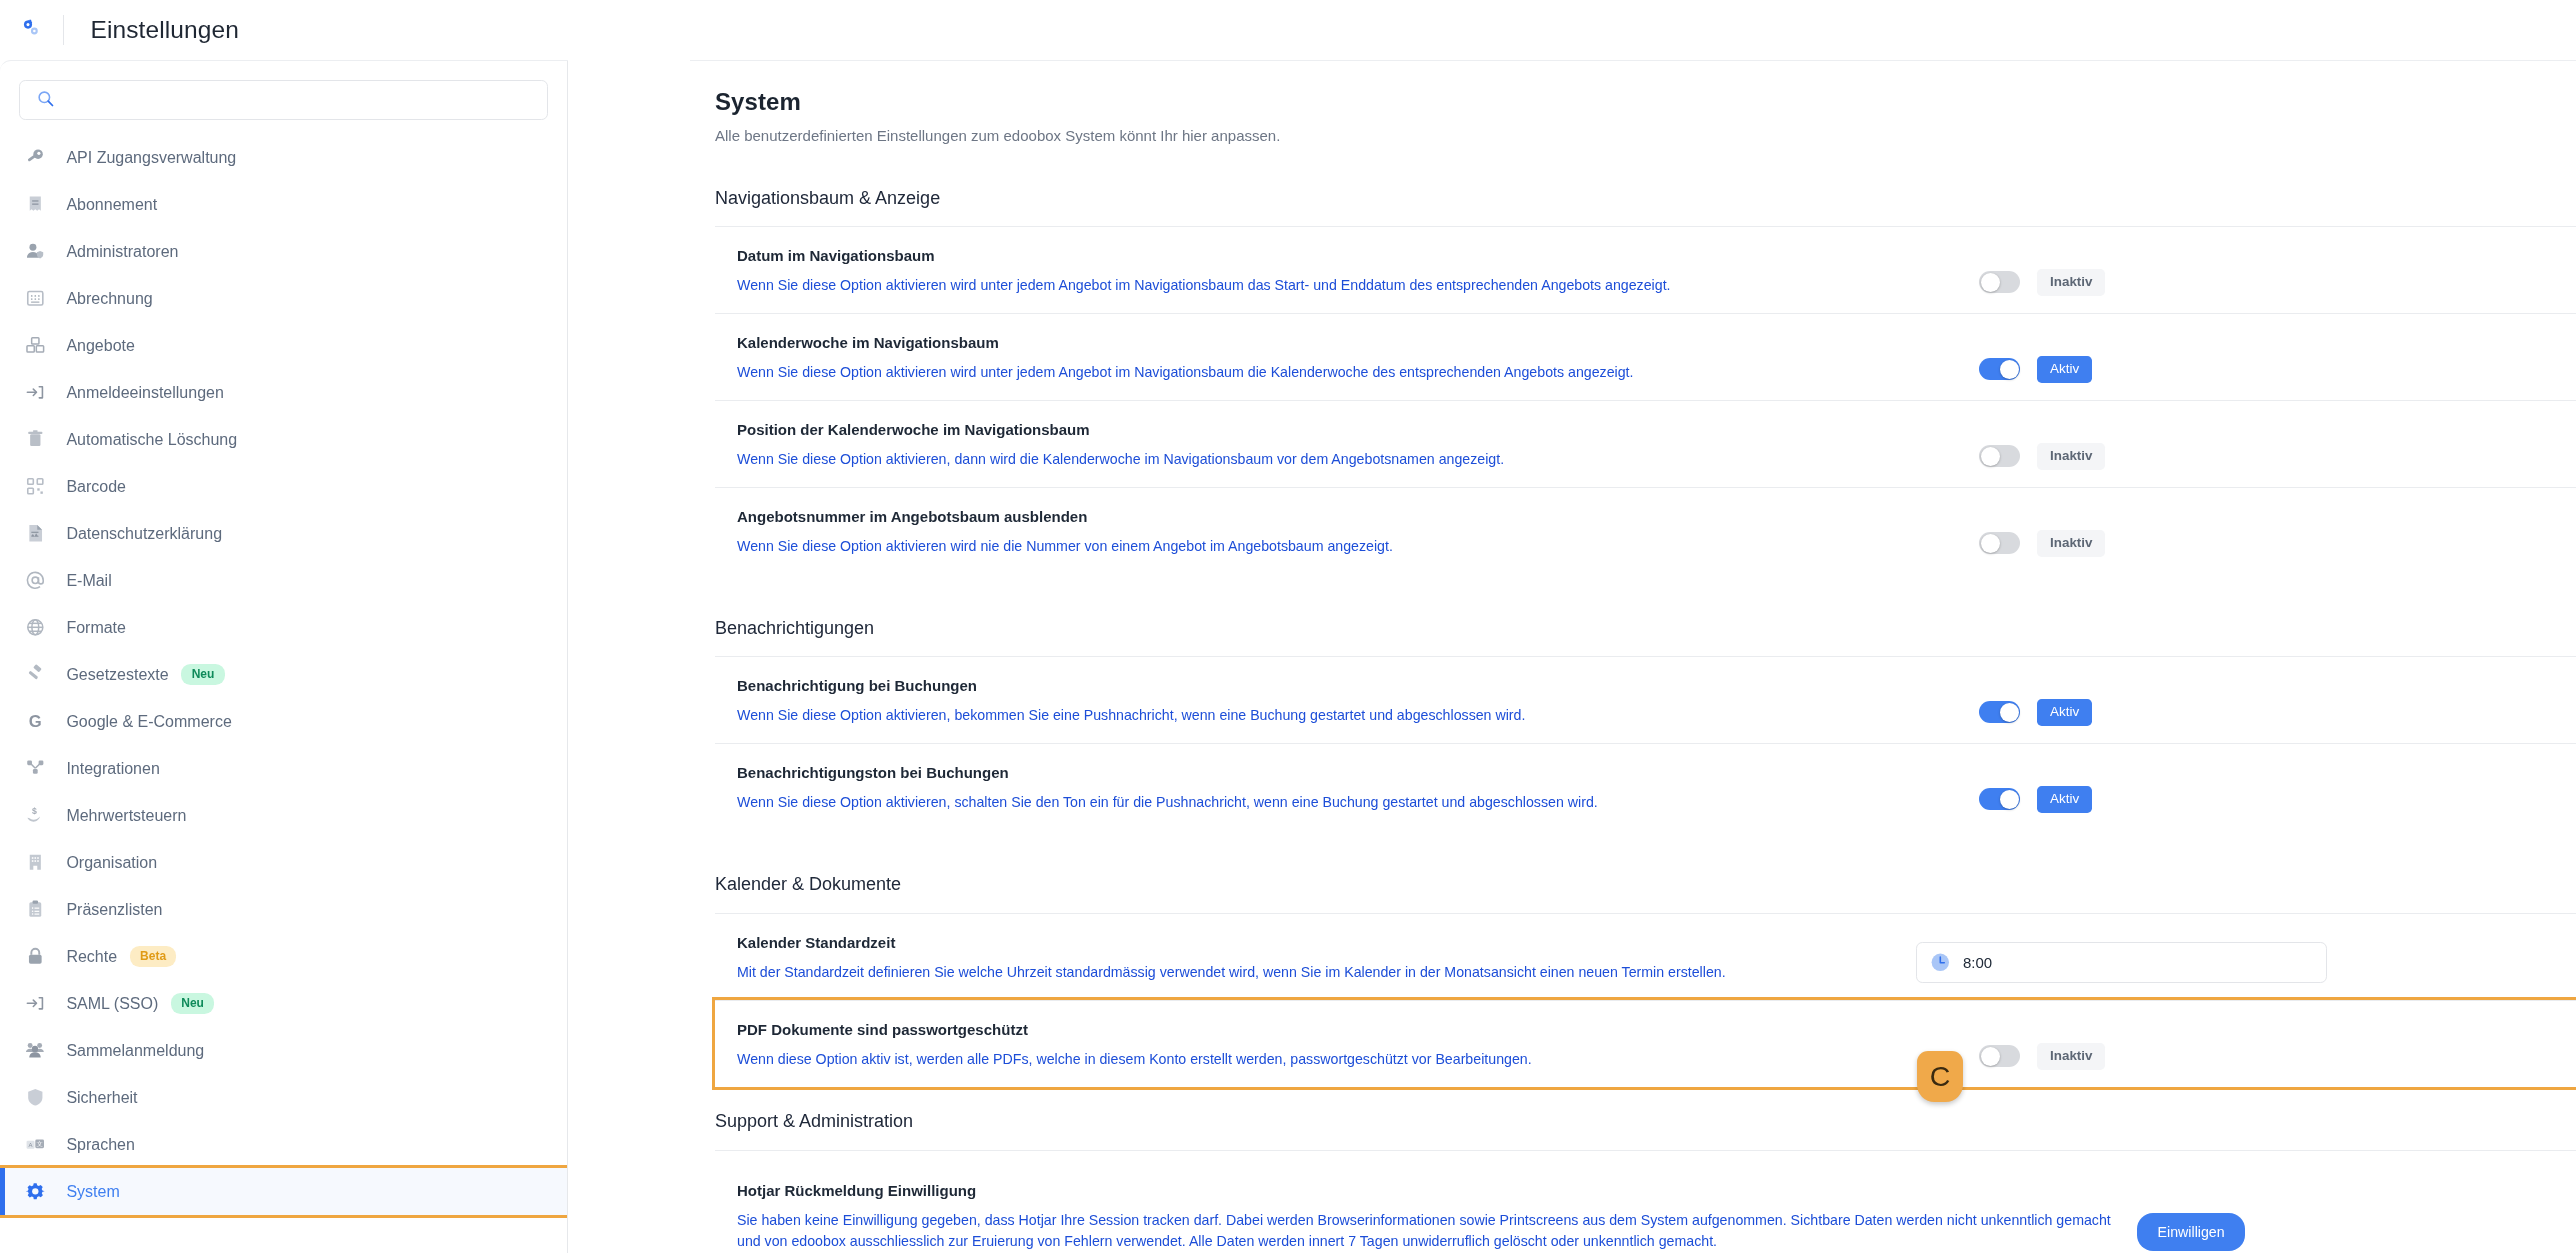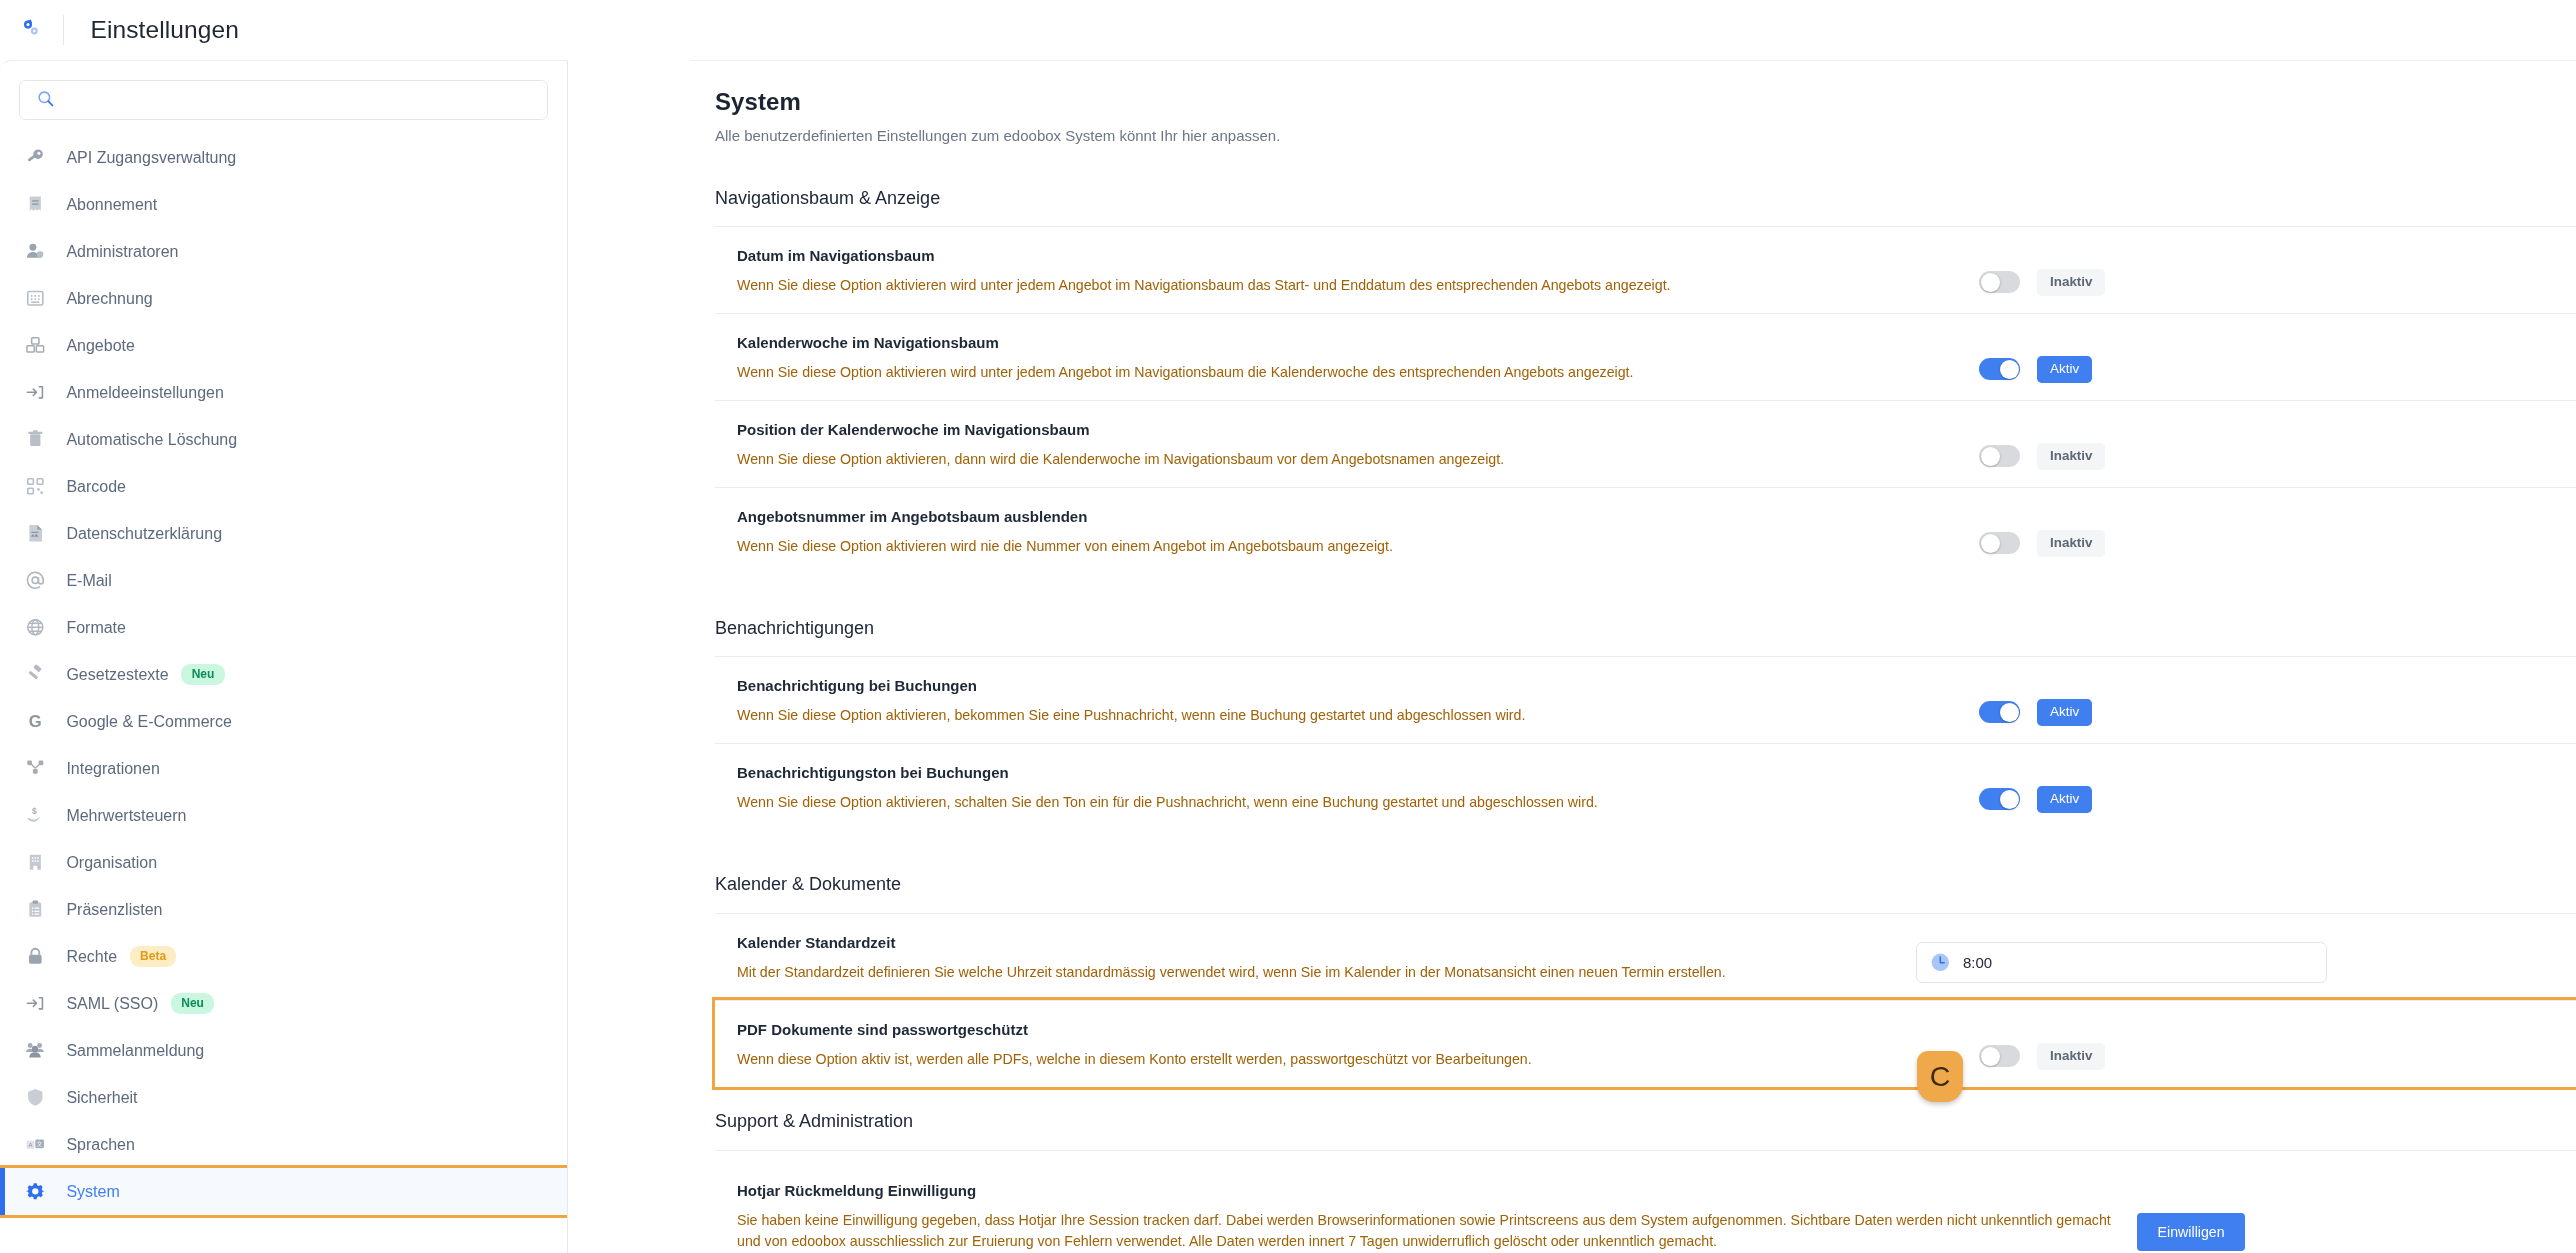--- a/index.html
+++ b/index.html
@@ -85,21 +85,21 @@
   }
 
   .rows { margin-top:17.4px; }
   .row {
     display:flex; align-items:flex-end; position:relative;
     border-top:0.8px solid #eaecef; padding:17.4px 0 17.4px 22px; min-height:78px;
   }
   .row:first-child { border-top:0.8px solid #eaecef; }
   .row-text { flex:1 1 auto; max-width:1234px; padding-top:1.6px; }
   .row-title { font-size:15px; color:#1e2836; font-weight:600; line-height:1.35; }
-  .row-desc { font-size:14.2px; color:#a16207; margin-top:8.7px; line-height:1.45; }
+  .row-desc { font-size:14.2px; color:#1d4ed8; margin-top:8.7px; line-height:1.45; }
   .row-ctrl { flex:0 0 auto; display:flex; align-items:center; width:443px;
               padding-top:4.7px; padding-left:8px; }
 
   
   .toggle { width:41px; height:22px; border-radius:12.7px; position:relative;
             flex:0 0 41px; cursor:pointer; }
   .toggle .knob {
     position:absolute; top:1.6px; width:19px; height:19px; border-radius:50%;
     background:#fff; box-shadow:0 0.8px 2.4px rgba(0,0,0,.28);
   }
@@ -118,21 +118,21 @@
   
   .time-field {
     width:411px; height:41px; border:0.8px solid #e3e5e9; border-radius:6.3px;
     display:flex; align-items:center; padding:0 12.7px; background:#fff;
   }
   .clock-ico { width:20.6px; height:20.6px; flex:0 0 20.6px; }
   .time-val { margin-left:12.7px; font-size:15px; color:#202a38; }
 
   
   .btn {
-    background:#3f7ff0; color:#fff; border:0; border-radius:4px;
+    background:#3f7ff0; color:#fff; border:0; border-radius:16px;
     font-size:14.2px; font-family:"Liberation Sans", sans-serif; font-weight:500;
     padding:11px 20.6px; cursor:pointer; white-space:nowrap;
   }
 
   
   .row.hl-box {
     outline:3.2px solid #efa640; background:#fff; z-index:3;
   }
   .c-marker {
     position:absolute; width:46px; height:51px; background:#f0a94a;

